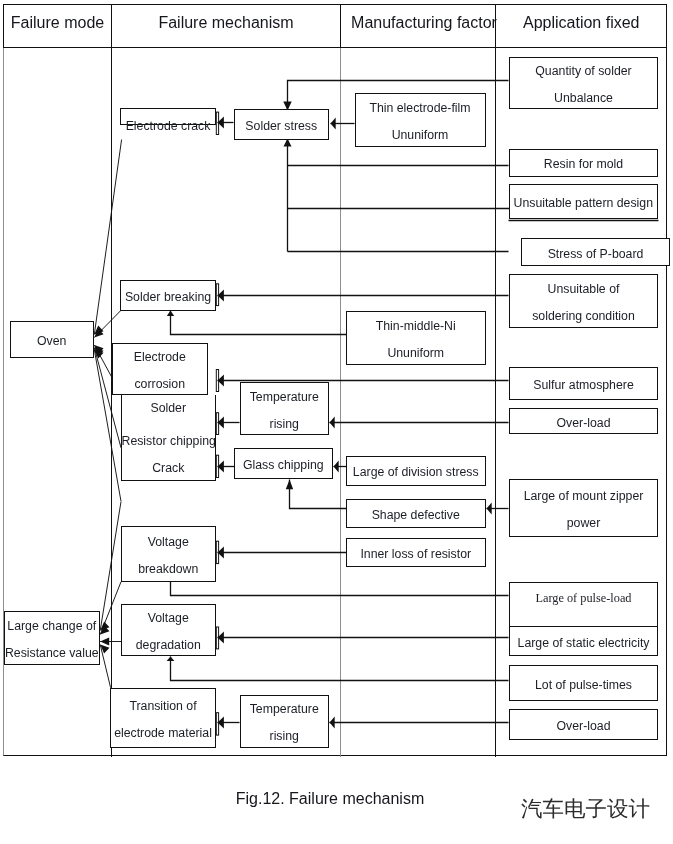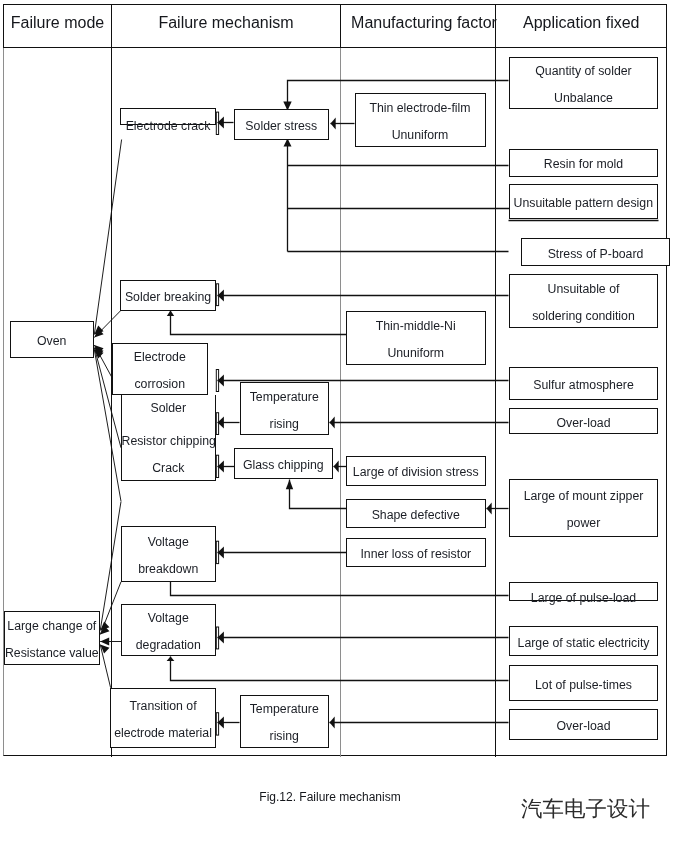--- a/index.html
+++ b/index.html
@@ -9,21 +9,21 @@
           border:1.7px solid #111;border-left:1.2px solid #8e8e8e;}
   .hdrrow{position:absolute;left:3.4px;top:4px;width:664px;height:44.2px;box-sizing:border-box;border:1.7px solid #111;}
   .hsep{position:absolute;top:4px;height:44.2px;width:1.7px;background:#111;}
   .vdiv{position:absolute;width:1.1px;background:#909090;}
   .hcell{position:absolute;top:4px;height:44.2px;display:flex;align-items:flex-start;justify-content:center;
          font-size:16px;color:#15171c;padding-top:10.4px;box-sizing:border-box;}
   .box{position:absolute;box-sizing:border-box;border:1.35px solid #111;background:#fff;
        font-size:12.3px;color:#1b1e25;text-align:center;}
   .box .ln{position:absolute;left:0;right:0;white-space:nowrap;line-height:0;}
   svg.ov{position:absolute;left:0;top:0;width:673px;height:844px;}
-  .cap{position:absolute;left:0;width:660px;text-align:center;font-size:12px;color:#15171c;}
+  .cap{position:absolute;left:0;width:660px;text-align:center;font-size:16px;color:#15171c;}
   .wm{position:absolute;font-size:21.5px;color:#2b2b2b;letter-spacing:0px;line-height:1;font-family:"DejaVu Sans",sans-serif;}
 </style>
 </head>
 <body>
 
 <div id="root">
   <div class="outer"></div>
   <div class="hdrrow"></div>
   <div id="dividers">
       <div class="hsep" style="left: 110.6px;"></div>
@@ -261,21 +261,21 @@
       <div class="box" style="left: 509px; top: 367px; width: 149px; height: 32.5px;">
         <div class="ln" style="top: 17.05px;">Sulfur atmosphere</div>
       </div>
       <div class="box" style="left: 509px; top: 408px; width: 149px; height: 25.5px;">
         <div class="ln" style="top: 13.55px;">Over-load</div>
       </div>
       <div class="box two" style="left: 509px; top: 479px; width: 149px; height: 58px;">
         <div class="ln" style="top: 16.2px;">Large of mount zipper</div>
         <div class="ln" style="top: 43.4px;">power</div>
       </div>
-      <div class="box" style="left: 509px; top: 582px; width: 149px; height: 19px;">
+      <div class="box" style="left: 509px; top: 582px; width: 149px; height: 45px; font-family: Liberation Serif, serif;">
         <div class="ln" style="top: 15.3px;">Large of pulse-load</div>
       </div>
       <div class="box" style="left: 509px; top: 626px; width: 149px; height: 29.5px;">
         <div class="ln" style="top: 15.55px;">Large of static electricity</div>
       </div>
       <div class="box" style="left: 509px; top: 665px; width: 149px; height: 35.5px;">
         <div class="ln" style="top: 18.55px;">Lot of pulse-times</div>
       </div>
       <div class="box" style="left: 509px; top: 708.5px; width: 149px; height: 31px;">
         <div class="ln" style="top: 16.3px;">Over-load</div>

